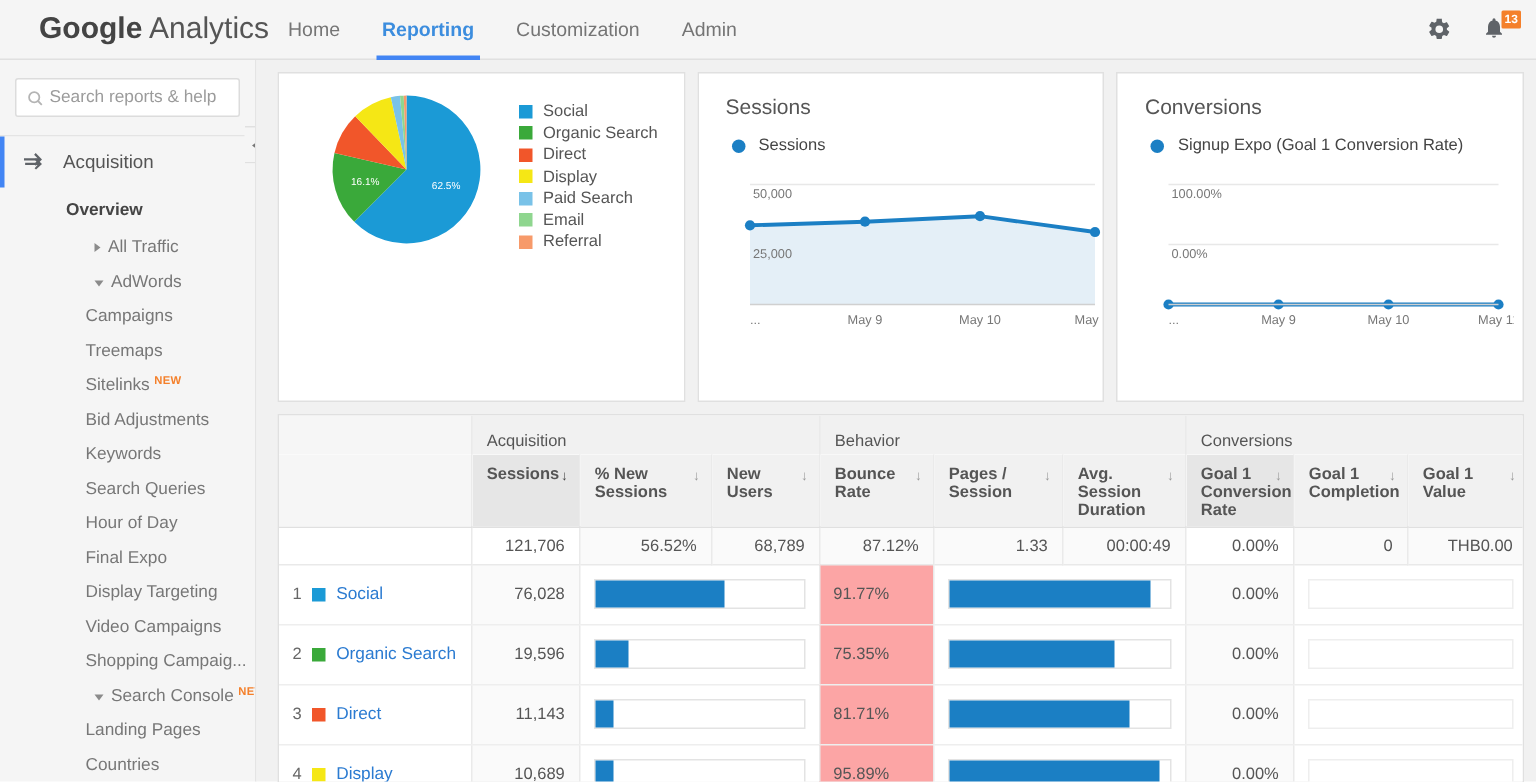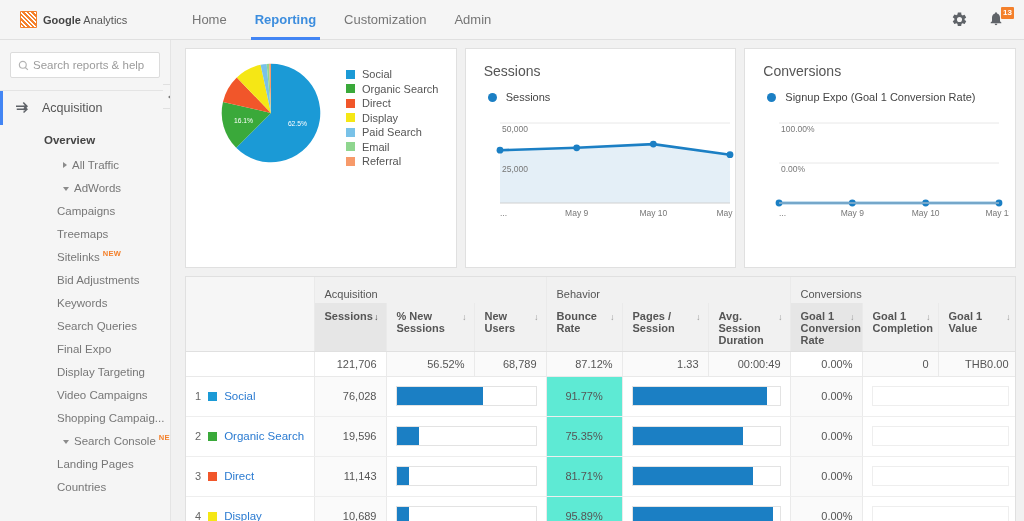--- a/index.html
+++ b/index.html
@@ -25,21 +25,21 @@
     width: 17px; height: 17px; margin-right: 6px;
     background: #f4802b; position: relative; overflow: hidden;
     border-radius: 1px;
   }
   .ga-logo:before {
     content: ""; position: absolute; left: 1px; top: 1px;
     width: 15px; height: 15px;
     background:
       repeating-linear-gradient(45deg, #fff 0 1.5px, transparent 1.5px 3.2px);
   }
-  .brand-text { font-size: 11px; color: #555; white-space: nowrap; }
+  .brand-text { font-size: 20px; color: #555; white-space: nowrap; }
   .brand-text b { font-weight: bold; color: #444; }
 
   .nav { display: flex; align-items: center; height: 40px; margin-left: 18px; }
   .nav-item {
     position: relative; height: 40px; line-height: 40px;
     padding: 0 14px; font-size: 13px; color: #757575; cursor: pointer;
   }
   .nav-item.active { color: #3c8dde; font-weight: bold; }
   .nav-item.active:after {
     content: ""; position: absolute; left: 10px; right: 10px; bottom: 0;
@@ -215,21 +215,21 @@
     border-bottom: 1px solid #e9e9e9;
   }
   .sum-row td.sel { background: #fff; }
   .sum-row td.blank { background: #fff; }
 
   .drow td {
     height: 40px; border-bottom: 1px solid #eee;
     background: #fff; padding: 0 9px;
     font-size: 11.5px; vertical-align: middle;
   }
-  .drow td.num { text-align: center; background: #5eead4; }
+  .drow td.num { text-align: left; background: #fca5a5; }
   .drow td.sel { background: #fafafa; text-align: right; }
   .chan-cell { display: flex; align-items: center; }
   .rank { color: #666; font-size: 11px; margin-right: 7px; }
   .chan-sw { width: 9px; height: 9px; margin-right: 7px; flex: 0 0 auto; }
   .chan-link { color: #2b7bd1; font-size: 11.5px; cursor: pointer; }
   .barcell { padding: 0 9px !important; }
   .bar-outer {
     height: 20px; border: 1px solid #e3e3e3; background: #fff;
     position: relative;
   }
@@ -306,20 +306,23 @@
         <span class="badge-new">NEW</span>
       </div>
       <div class="nav-row lvl2">
         <span>Bid Adjustments</span>
       </div>
       <div class="nav-row lvl2">
         <span>Keywords</span>
       </div>
       <div class="nav-row lvl2">
         <span>Search Queries</span>
+      </div>
+      <div class="nav-row lvl2">
+        <span>Hour of Day</span>
       </div>
       <div class="nav-row lvl2">
         <span>Final Expo</span>
       </div>
       <div class="nav-row lvl2">
         <span>Display Targeting</span>
       </div>
       <div class="nav-row lvl2">
         <span>Video Campaigns</span>
       </div>

